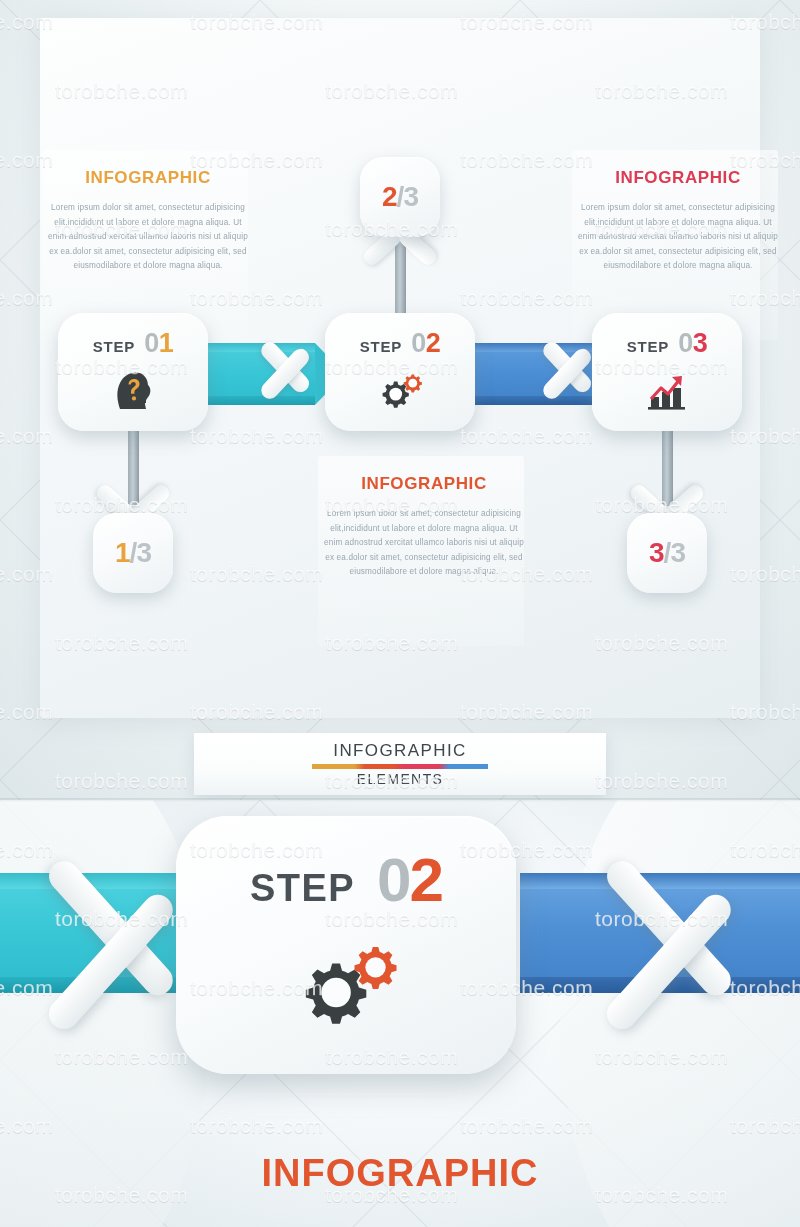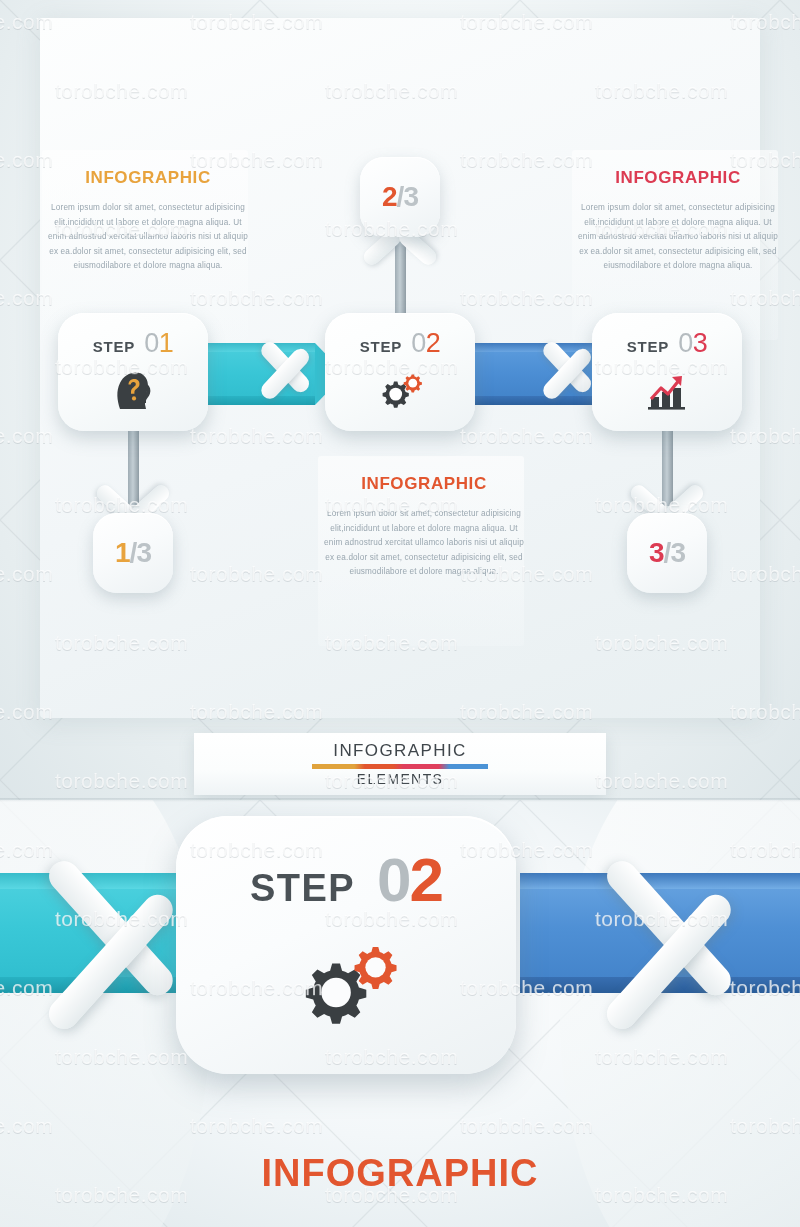--- a/index.html
+++ b/index.html
@@ -100,21 +100,21 @@
   
   .stepcard{
     position:absolute; z-index:14; width:150px; height:118px; border-radius:26px;
     background:linear-gradient(155deg,#ffffff 0%,#fbfdfd 40%,#eef3f5 100%);
     box-shadow:0 7px 18px rgba(110,132,142,.30), inset 0 1px 0 #fff;
     display:flex; flex-direction:column; align-items:center;
     padding-top:15px;
   }
   .stepcard .label{ font-size:15px; font-weight:bold; color:#4a5156; letter-spacing:.8px; }
   .stepcard .rowtop{ display:flex; align-items:baseline; gap:9px; }
-  .stepcard .num{ font-size:27px; font-weight:normal; letter-spacing:-.5px; }
+  .stepcard .num{ font-size:27px; font-weight:bold; letter-spacing:-.5px; }
   .stepcard .num .z{ color:#b5bcc0; }
   .stepcard .ico{ margin-top:9px; height:44px; display:flex; align-items:center; justify-content:center; }
   #step1{ left:58px; top:313px; }
   #step2{ left:325px; top:313px; }
   #step3{ left:592px; top:313px; }
 
   
   .stem{ position:absolute; z-index:5; width:11px;
          background:linear-gradient(90deg,#9facb4,#c3ced4 45%,#8f9ca4); }
   .ahead{ position:absolute; z-index:13; width:72px; height:40px; }

